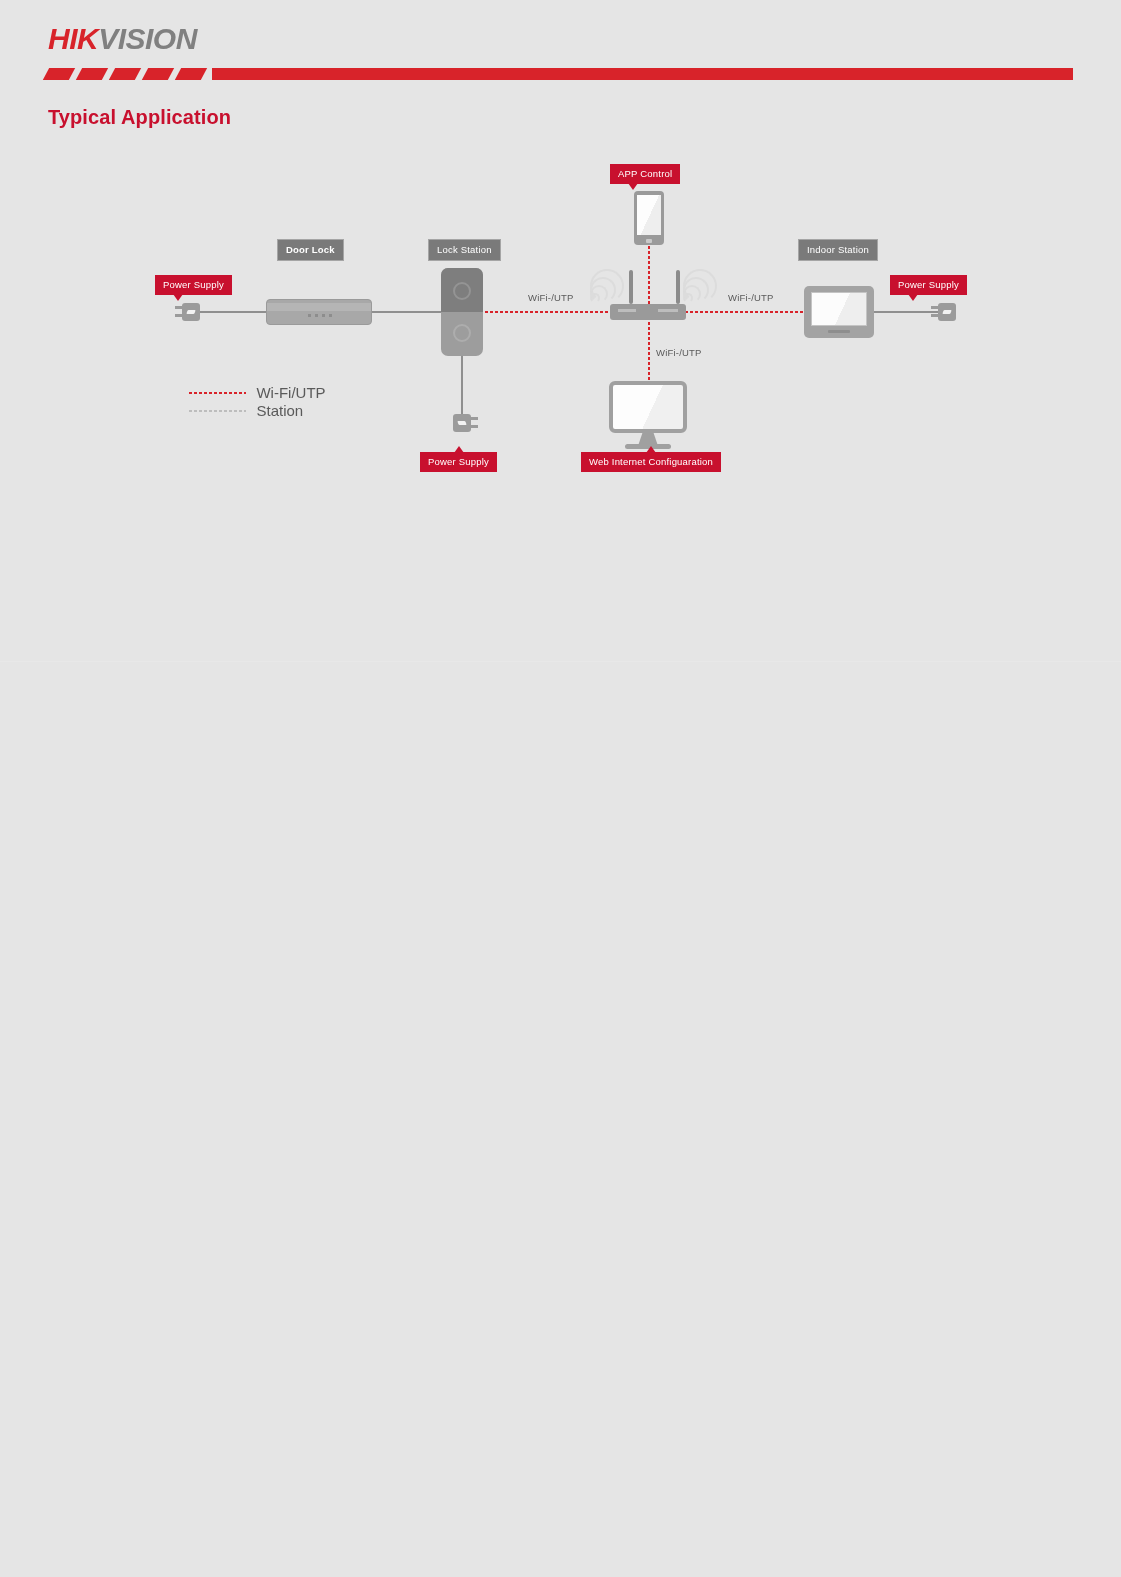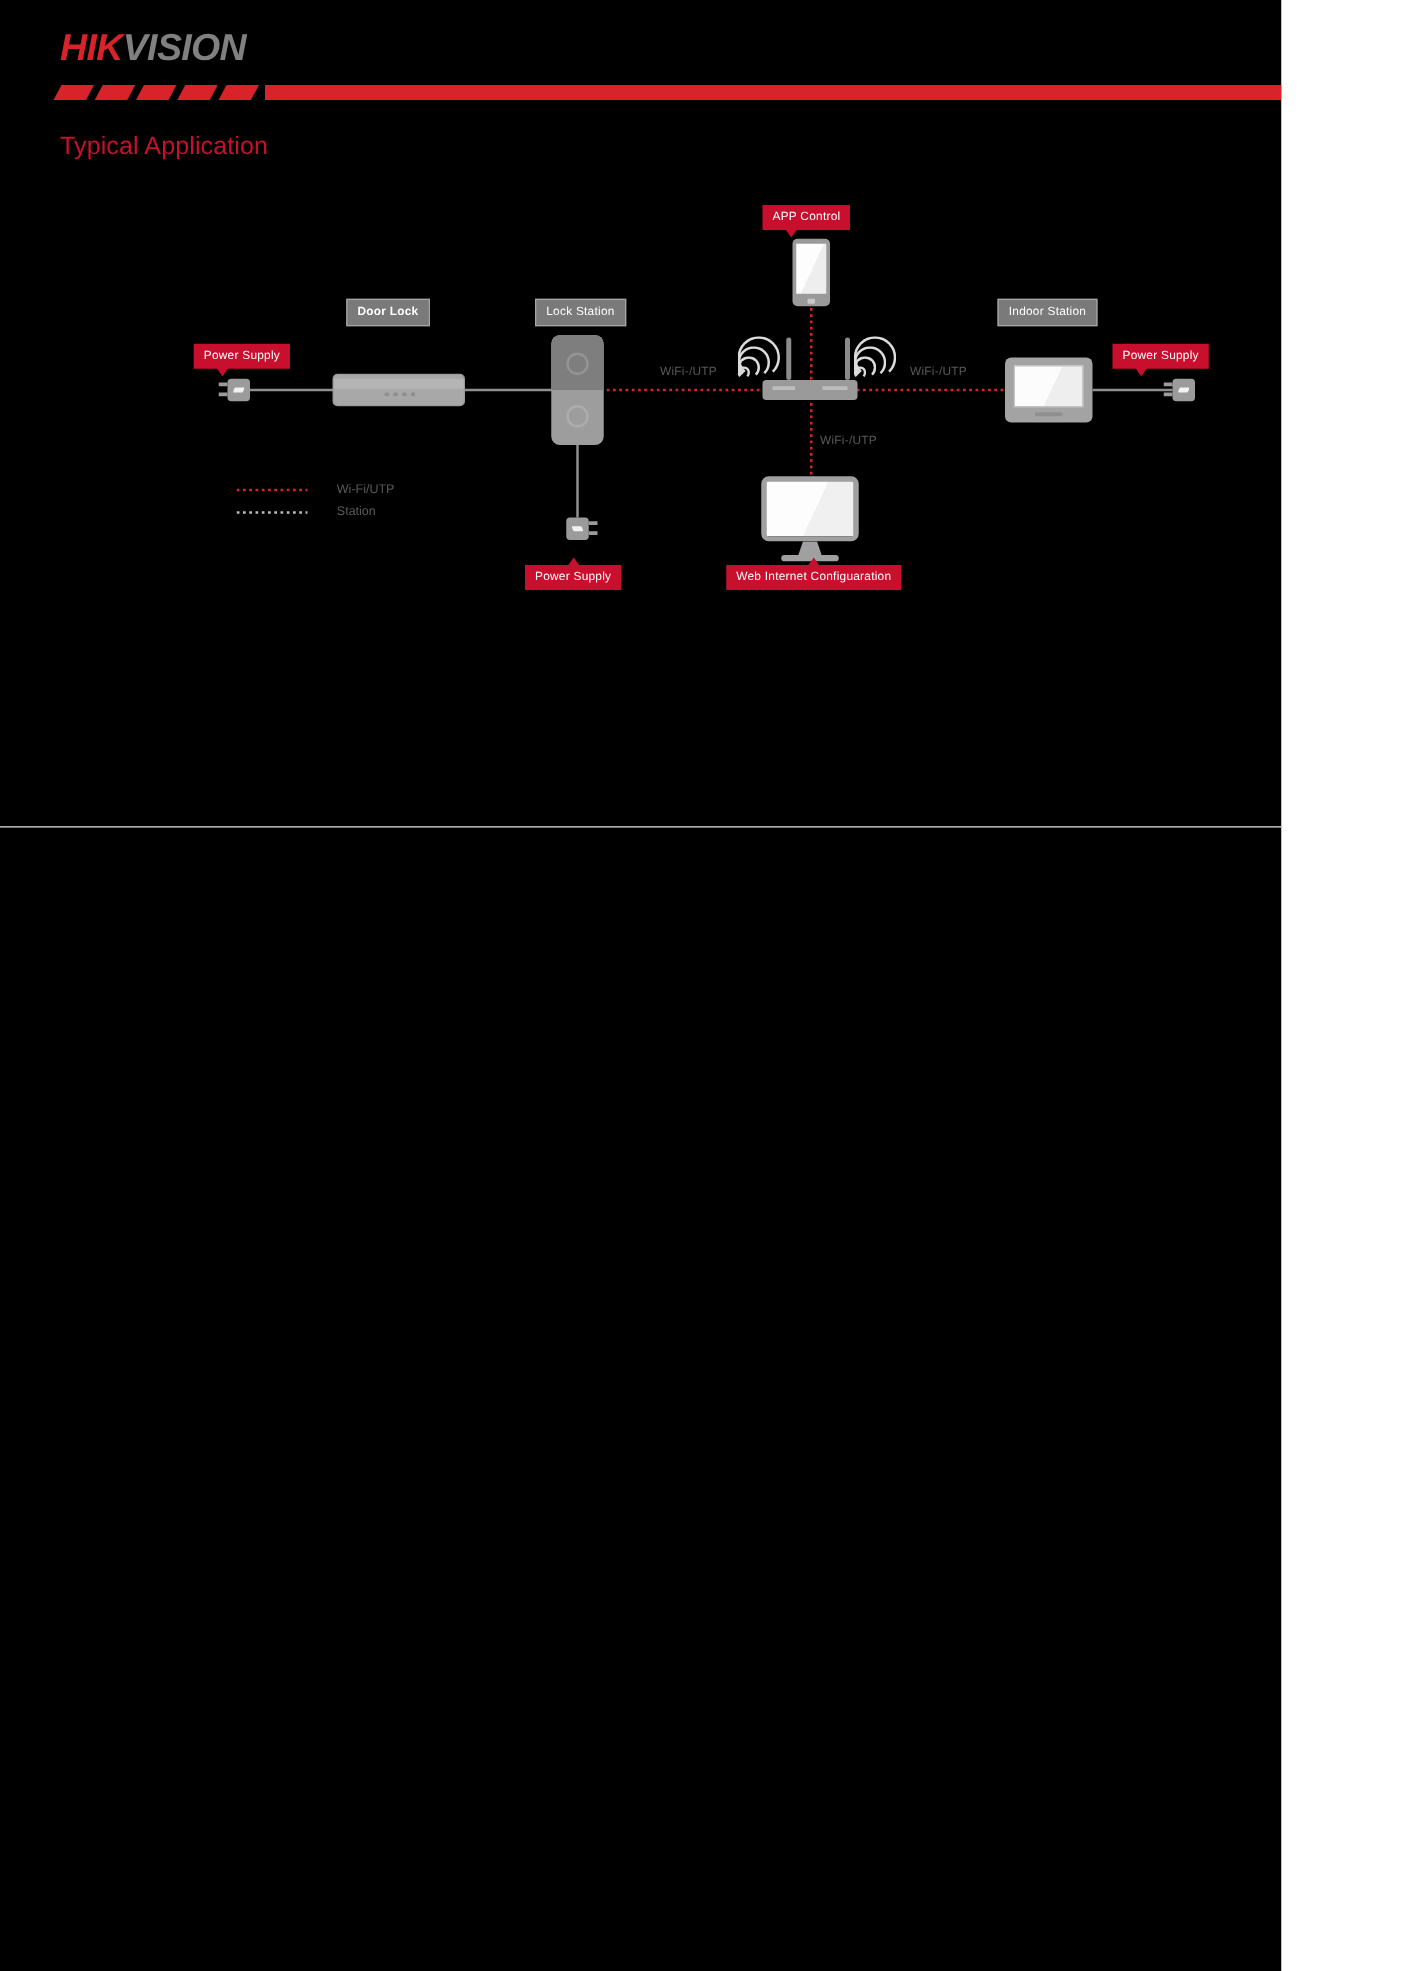--- a/index.html
+++ b/index.html
@@ -3,23 +3,23 @@
 <meta charset="utf-8">
 <style>
   * { box-sizing: border-box; }
   html, body {
     margin: 0; padding: 0;
     background: #ffffff;
     font-family: "Liberation Sans", sans-serif;
   }
   #page {
     position: relative;
-    width: 1025px;
+    width: 1121px;
     height: 1577px;
-    background: #000000;
+    background: #e5e5e5;
     overflow: hidden;
   }
 
   
   #header-logo {
     position: absolute;
     left: 48px;
     top: 24px;
     font-size: 30px;
     font-weight: 700;
@@ -53,21 +53,21 @@
     right: 0;
     height: 12px;
     background: #d8232a;
   }
 
   #page-title {
     position: absolute;
     left: 48px;
     top: 106px;
     font-size: 20px;
-    font-weight: 400;
+    font-weight: 700;
     color: #c8102e;
     letter-spacing: 0.1px;
   }
 
   #page-divider {
     position: absolute;
     left: 0;
     top: 661px;
     width: 1121px;
     height: 1px;
@@ -331,22 +331,22 @@
     width: 58px;
     height: 2px;
     vertical-align: middle;
     background-size: 5px 2px;
     background-repeat: repeat-x;
   }
   .legend-dash.red  { background-image: radial-gradient(circle, #d8232a 0 45%, transparent 50%); }
   .legend-dash.gray { background-image: radial-gradient(circle, #bdbdbd 0 45%, transparent 50%); }
   .legend-text {
     display: inline-block;
-    margin-left: 19px;
-    font-size: 10px;
+    margin-left: 6px;
+    font-size: 15px;
     color: #5a5a5a;
     vertical-align: middle;
   }
 </style>
 </head>
 <body>
 
 <div id="page">
 
   <div id="header-logo">

